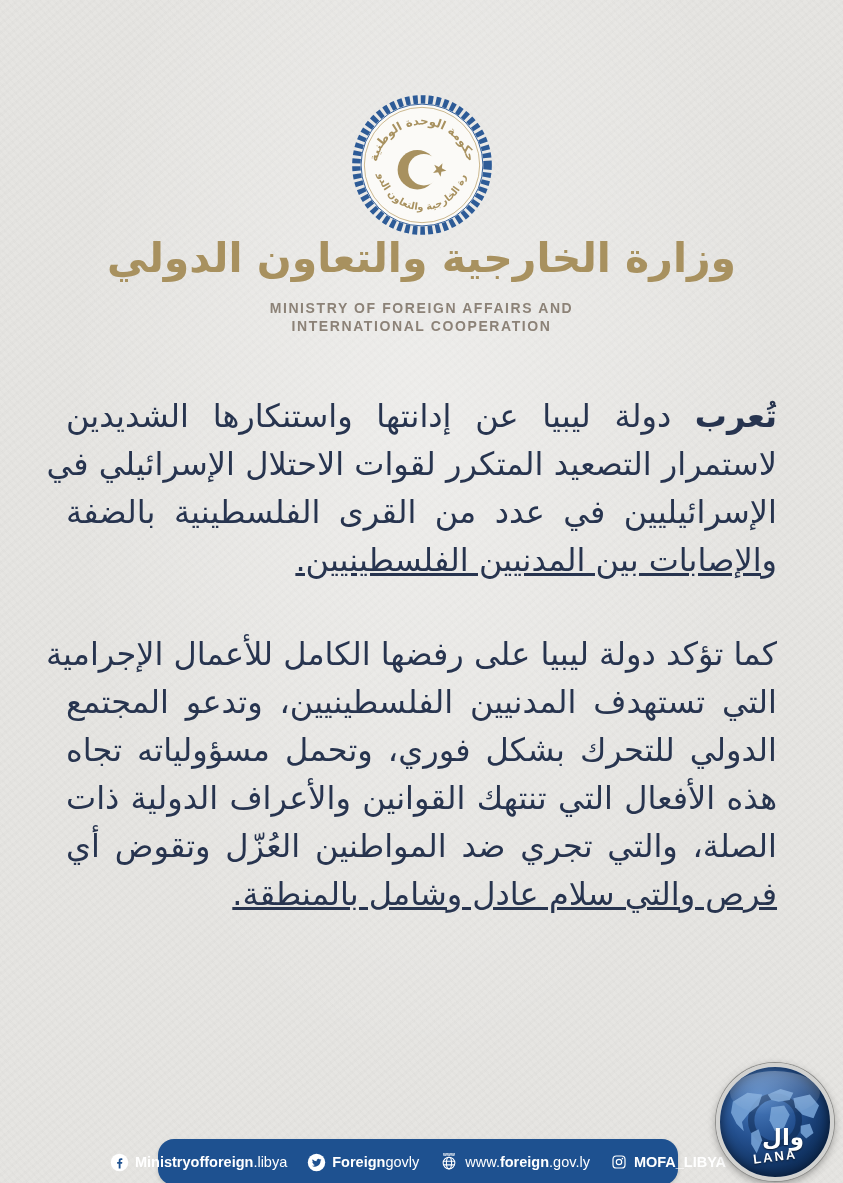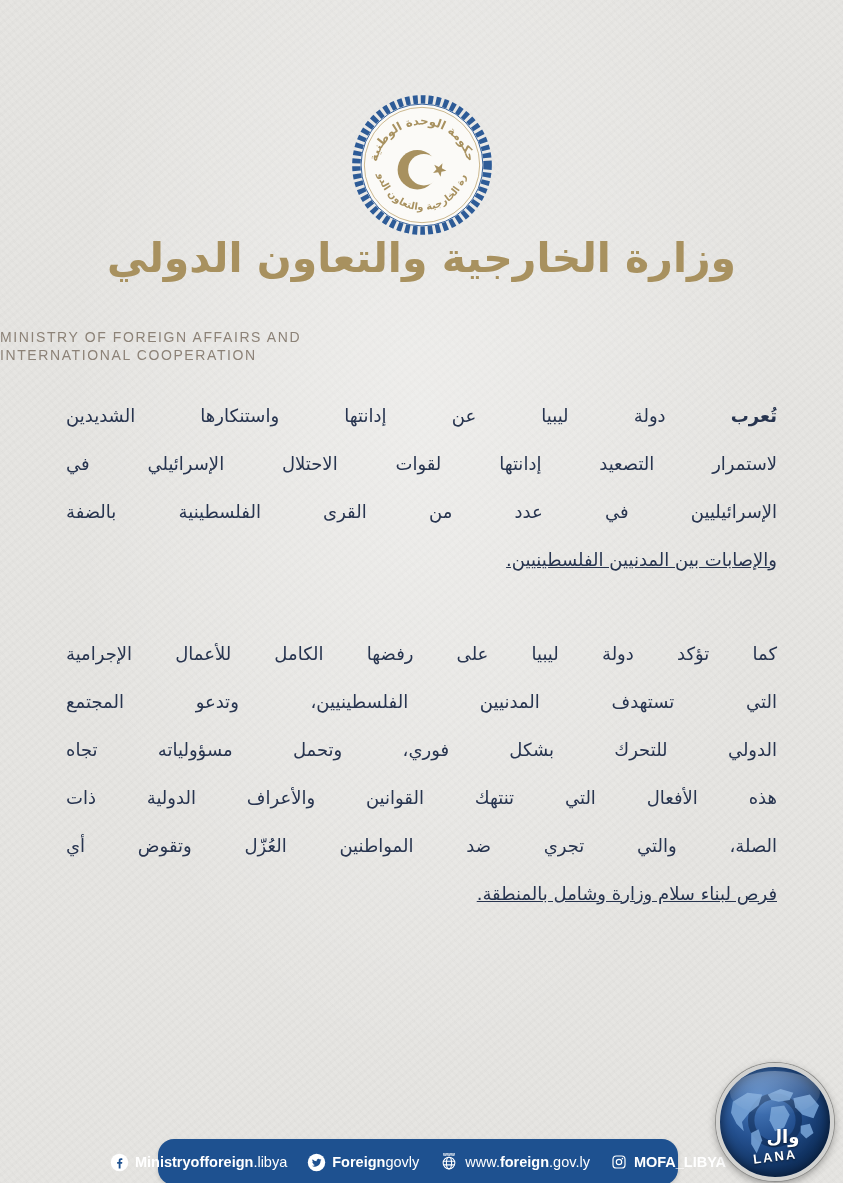--- a/index.html
+++ b/index.html
@@ -23,33 +23,33 @@
   .callig{
     position:absolute; top:234px; left:0; width:100%;
     text-align:center;
     font-size:41px; font-weight:700;
     color:#a8915f;
     letter-spacing:-1px;
     direction:rtl;
   }
   .en-title{
     position:absolute; top:299px; left:0; width:100%;
+    text-align:center;
     font-family:"Liberation Sans", sans-serif;
-    font-size:14px; font-weight:400;
+    font-size:14px; font-weight:700;
     letter-spacing:1.6px;
     line-height:18px;
     color:#8c8277;
-    margin-top:29px;
   }
   
   .body-text{
     position:absolute; top:392px; left:66px; width:711px;
     direction:rtl;
     color:#27344f;
-    font-size:18px;
+    font-size:32px;
     line-height:48px;
   }
   .para{margin:0 0 46px 0;}
   .line{
     text-align:justify;
     text-align-last:justify;
     white-space:nowrap;
   }
   .line.last{ text-align-last:right;text-decoration:underline; }
   .lead{ font-weight:700; }
@@ -89,21 +89,21 @@
     position:absolute; top:4px; left:10px; width:90px; height:44px;
     border-radius:50%;
     background:linear-gradient(rgba(255,255,255,.28), rgba(255,255,255,0));
   }
   .lana .txt{
     position:absolute; top:0; left:0; width:100%; height:100%;
     display:flex; flex-direction:column; align-items:center; justify-content:flex-end;
     padding-bottom:13px; box-sizing:border-box;
     color:#fff; text-shadow:0 1px 2px rgba(0,0,0,.6);
   }
-  .lana .ar{font-size:18px; font-weight:700; line-height:24px; direction:rtl;margin-left:16px;}
+  .lana .ar{font-size:23px; font-weight:700; line-height:24px; direction:rtl;margin-left:16px;}
   .lana .la{
     font-family:"Liberation Sans", sans-serif;
     font-size:13px; font-weight:700; letter-spacing:2px;
     transform:rotate(-7deg);
   }
 </style>
 </head>
 <body>
 
 <div class="page">
@@ -132,31 +132,31 @@
   <div class="callig">وزارة الخارجية والتعاون الدولي</div>
 
   <div class="en-title">
     <div>MINISTRY OF FOREIGN AFFAIRS AND</div>
     <div>INTERNATIONAL COOPERATION</div>
   </div>
 
   <div class="body-text">
     <div class="para">
       <div class="line"><span class="lead">تُعرب</span><span> دولة ليبيا عن إدانتها واستنكارها الشديدين</span></div>
-      <div class="line">لاستمرار التصعيد إدانتها لقوات الاحتلال الإسرائيلي في</div>
+      <div class="line">لاستمرار التصعيد المتكرر لقوات الاحتلال الإسرائيلي في</div>
       <div class="line">الإسرائيليين في عدد من القرى الفلسطينية بالضفة</div>
       <div class="line last">والإصابات بين المدنيين الفلسطينيين.</div>
     </div>
     <div class="para">
       <div class="line">كما تؤكد دولة ليبيا على رفضها الكامل للأعمال الإجرامية</div>
       <div class="line">التي تستهدف المدنيين الفلسطينيين، وتدعو المجتمع</div>
       <div class="line">الدولي للتحرك بشكل فوري، وتحمل مسؤولياته تجاه</div>
       <div class="line">هذه الأفعال التي تنتهك القوانين والأعراف الدولية ذات</div>
       <div class="line">الصلة، والتي تجري ضد المواطنين العُزّل وتقوض أي</div>
-      <div class="line last">فرص لبناء سلام وزارة وشامل بالمنطقة.</div>
+      <div class="line last">فرص والتي سلام عادل وشامل بالمنطقة.</div>
     </div>
   </div>
 
   <div class="footer-bar">
 
     <div class="f-item">
       <span class="f-icon">
         <svg viewBox="0 0 24 24" width="19" height="19">
             <circle cx="12" cy="12" r="11" fill="#fff"></circle>
             <path fill="#1e5190" d="M13.3 19.5v-5.8h1.95l.3-2.27H13.3V9.98c0-.66.18-1.1 1.13-1.1h1.2V6.85c-.2-.03-.92-.09-1.75-.09-1.73 0-2.9 1.05-2.9 2.98v1.66H9.02v2.27h1.96v5.8z"></path>

